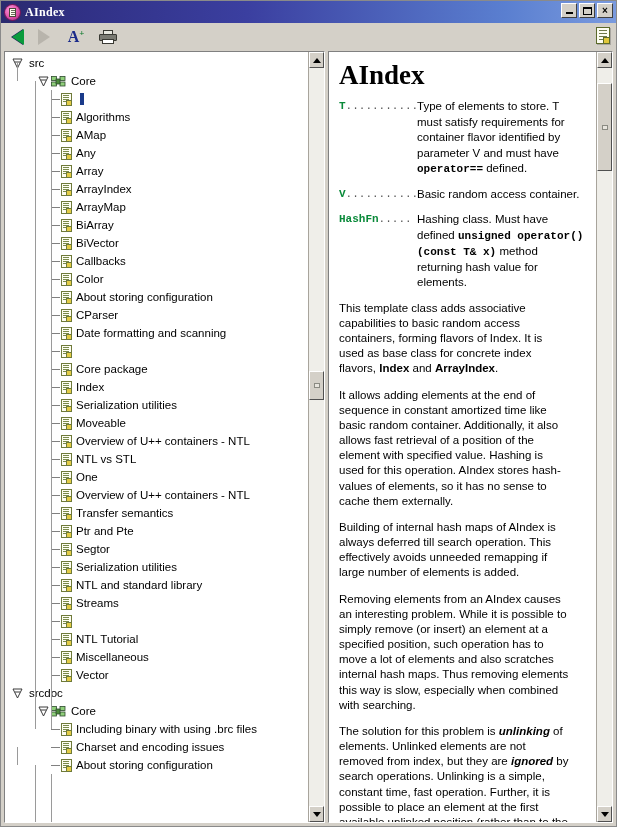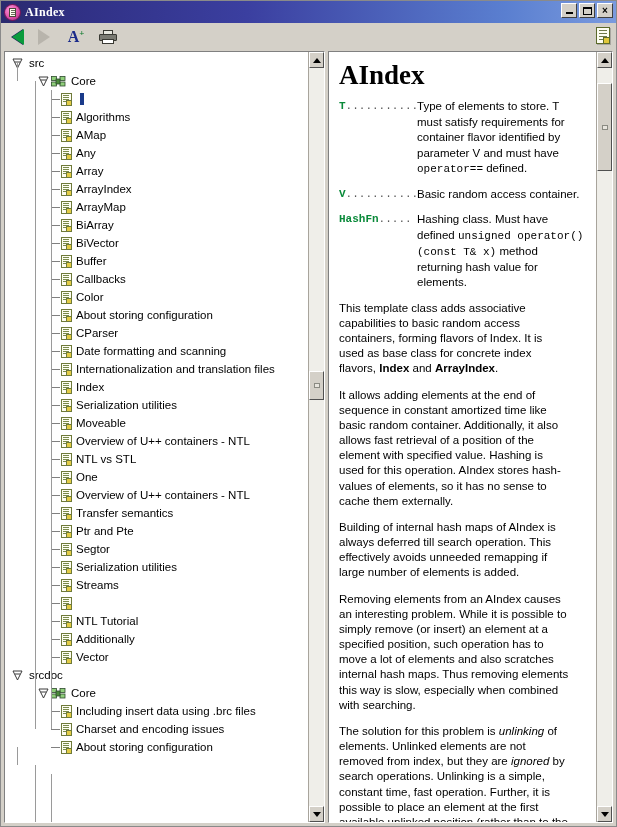--- a/index.html
+++ b/index.html
@@ -226,23 +226,23 @@
   }
   .tparam{color:#0a8a3a;font-weight:bold;}
   .param-row{display:flex;margin-bottom:10px;align-items:flex-start;}
   .param-name{
     flex:0 0 78px;font-family:"Liberation Mono", monospace;font-size:11px;
     color:#0a8a3a;font-weight:bold;white-space:nowrap;overflow:hidden;
     position:relative;line-height:1.35;
   }
   .param-name .dots{color:#555;font-weight:normal;letter-spacing:0px;}
   .param-desc{flex:1;line-height:1.35;}
-  .param-desc code{font-family:"Liberation Mono", monospace;font-size:11px;font-weight:normal;}
+  .param-desc code{font-family:"Liberation Mono", monospace;font-size:11px;font-weight:bold;}
   .doc p{margin:0 16px 11px 0;}
-  em{font-style:italic;font-weight:normal;}
+  em{font-style:italic;font-weight:bold;}
 </style>
 </head>
 <body>
 
 <div class="window">
 
   <div class="titlebar">
     <div class="title-icon">
       <div class="title-icon-doc"></div>
     </div>
@@ -354,25 +354,20 @@
               <span class="lbl">BiArray</span>
             </div>
             <div class="node d2">
               <span class="tick"></span>
               <div class="page-ico"></div>
               <span class="lbl">BiVector</span>
             </div>
             <div class="node d2">
               <span class="tick"></span>
               <div class="page-ico"></div>
-              <span class="lbl">Buffer</span>
-            </div>
-            <div class="node d2">
-              <span class="tick"></span>
-              <div class="page-ico"></div>
               <span class="lbl">Callbacks</span>
             </div>
             <div class="node d2">
               <span class="tick"></span>
               <div class="page-ico"></div>
               <span class="lbl">Color</span>
             </div>
             <div class="node d2">
               <span class="tick"></span>
               <div class="page-ico"></div>
@@ -384,21 +379,25 @@
               <span class="lbl">CParser</span>
             </div>
             <div class="node d2">
               <span class="tick"></span>
               <div class="page-ico"></div>
               <span class="lbl">Date formatting and scanning</span>
             </div>
             <div class="node d2">
               <span class="tick"></span>
               <div class="page-ico"></div>
-              <span class="lbl">Internationalization and translation files</span>
+            </div>
+            <div class="node d2">
+              <span class="tick"></span>
+              <div class="page-ico"></div>
+              <span class="lbl">Core package</span>
             </div>
             <div class="node d2">
               <span class="tick"></span>
               <div class="page-ico"></div>
               <span class="lbl">Index</span>
             </div>
             <div class="node d2">
               <span class="tick"></span>
               <div class="page-ico"></div>
               <span class="lbl">Serialization utilities</span>
@@ -444,36 +443,41 @@
               <span class="lbl">Segtor</span>
             </div>
             <div class="node d2">
               <span class="tick"></span>
               <div class="page-ico"></div>
               <span class="lbl">Serialization utilities</span>
             </div>
             <div class="node d2">
               <span class="tick"></span>
               <div class="page-ico"></div>
+              <span class="lbl">NTL and standard library</span>
+            </div>
+            <div class="node d2">
+              <span class="tick"></span>
+              <div class="page-ico"></div>
               <span class="lbl">Streams</span>
             </div>
             <div class="node d2">
               <span class="tick"></span>
               <div class="page-ico"></div>
               <span class="lbl"></span>
             </div>
             <div class="node d2">
               <span class="tick"></span>
               <div class="page-ico"></div>
               <span class="lbl">NTL Tutorial</span>
             </div>
             <div class="node d2">
               <span class="tick"></span>
               <div class="page-ico"></div>
-              <span class="lbl">Additionally</span>
+              <span class="lbl">Miscellaneous</span>
             </div>
             <div class="node d2">
               <span class="tick"></span>
               <div class="page-ico"></div>
               <span class="lbl">Vector</span>
             </div>
             <div class="node d0">
               <span class="expander">
                 <svg width="13" height="13" viewBox="0 0 13 13">
                   <path d="M2 2 L11 2 L6.5 11 Z" fill="#ffffff" stroke="#3a3a3a" stroke-width="1"></path>
@@ -494,21 +498,21 @@
                   <rect x="0.5" y="7" width="5" height="4" fill="#8fcf7a" stroke="#2e4a2e" stroke-width=".8"></rect>
                   <rect x="9" y="1.5" width="5" height="4" fill="#8fcf7a" stroke="#2e4a2e" stroke-width=".8"></rect>
                   <rect x="9" y="7" width="5" height="4" fill="#8fcf7a" stroke="#2e4a2e" stroke-width=".8"></rect>
                   <rect x="5" y="4" width="4" height="5" fill="#4a8a3a" stroke="#2e4a2e" stroke-width=".8"></rect>
                 </svg></span>
               <span class="lbl">Core</span>
             </div>
             <div class="node d2">
               <span class="tick"></span>
               <div class="page-ico"></div>
-              <span class="lbl">Including insert data using .brc files</span>
+              <span class="lbl">Including binary with using .brc files</span>
             </div>
             <div class="node d2">
               <span class="tick"></span>
               <div class="page-ico"></div>
               <span class="lbl">Charset and encoding issues</span>
             </div>
             <div class="node d2">
               <span class="tick"></span>
               <div class="page-ico"></div>
               <span class="lbl">About storing configuration</span>

